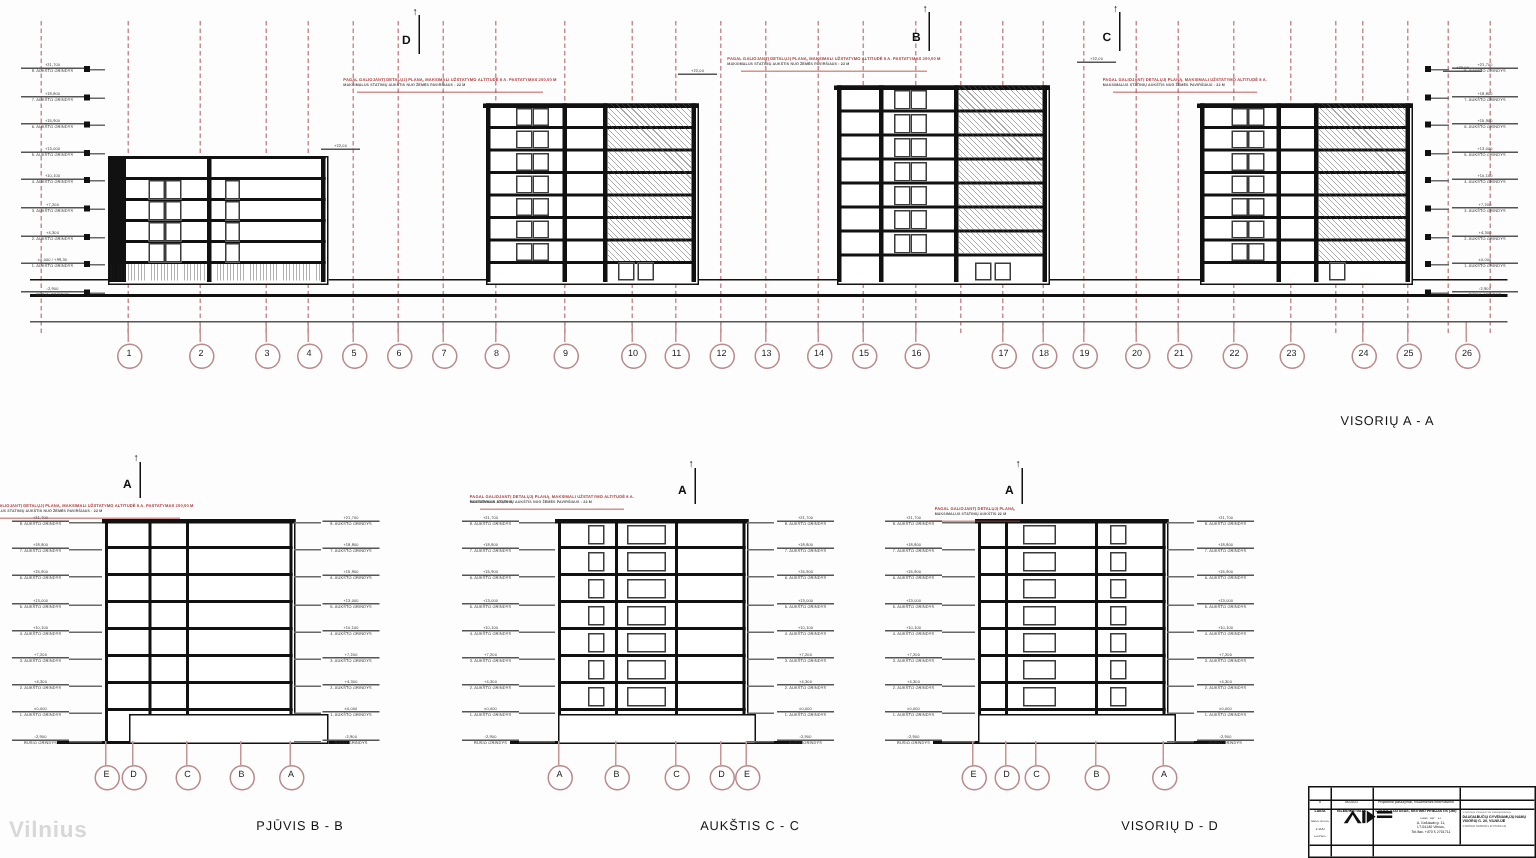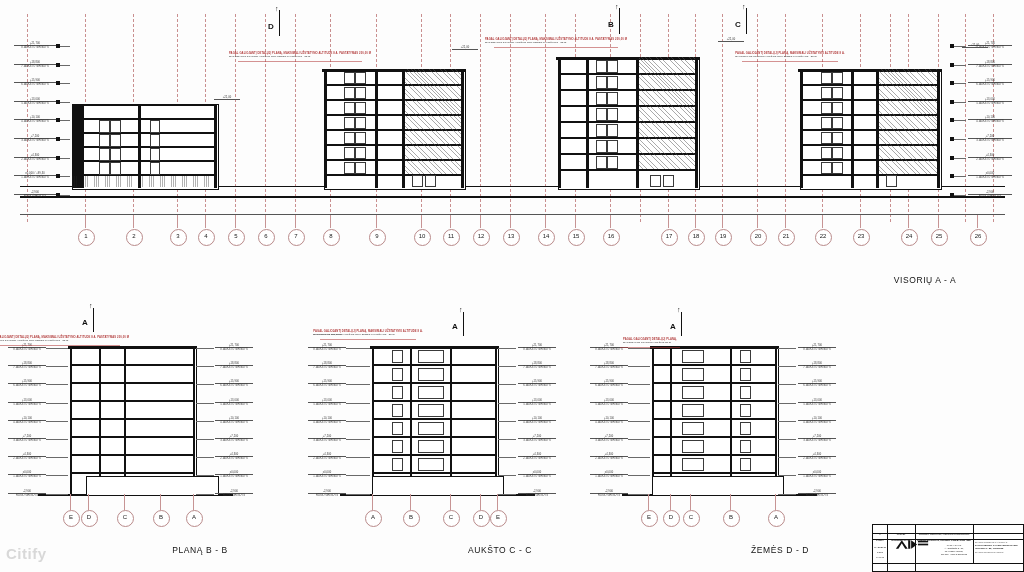--- a/index.html
+++ b/index.html
@@ -560,21 +560,21 @@
       </div>
   <div class="sectag" style="left:82px;top:18px;">A</div>
       <div class="ln vln" style="left:93px;top:8px;height:24px;width:1px;background:#111;"></div>
       <div class="sectag-arrow" style="left:89px;top:2px;font-size:7px;line-height:7px;">↑</div>
       <div class="note" style="left: 58px; top: 36px; transform: translateX(-50%);">
         <div>PAGAL GALIOJANTĮ DETALŲJĮ PLANĄ, MAKSIMALI UŽSTATYMO ALTITUDĖ 8 A. PASTATYMAS 200,00 M</div>
         <div class="note2">MAKSIMALUS STATINIŲ AUKŠTIS NUO ŽEMĖS PAVIRŠIAUS - 22 M</div>
       </div>
       <div class="redline" style="left:-4.350000000000001px;top:45px;width:124.7px;height:.6px;background:#b23b3b;opacity:.55;"></div>
     </div>
-  <div class="caption" style="left:140px;top:545px;width:120px;">PLANĄ B - B</div>
+  <div class="caption" style="left:140px;top:545px;width:120px;">PJŪVIS B - B</div>
 
   <div class="abs" style="left:300px;top:300px;width:300px;height:240px;">
     <div class="bld" style="left:72px;top:46px;width:125px;height:148px;"></div>
     <div class="slab" style="left:70px;top:46px;width:129px;height:2.6px;"></div>
     <div class="slab" style="left:72px;top:64px;width:125px;height:1.6px;"></div>
     <div class="slab" style="left:72px;top:82px;width:125px;height:1.6px;"></div>
     <div class="slab" style="left:72px;top:100px;width:125px;height:1.6px;"></div>
     <div class="slab" style="left:72px;top:118px;width:125px;height:1.6px;"></div>
     <div class="slab" style="left:72px;top:136px;width:125px;height:1.6px;"></div>
     <div class="slab" style="left:72px;top:154px;width:125px;height:1.6px;"></div>
@@ -709,21 +709,21 @@
   <div class="sectag" style="left:152px;top:22px;">A</div>
       <div class="ln vln" style="left:163px;top:12px;height:24px;width:1px;background:#111;"></div>
       <div class="sectag-arrow" style="left:159px;top:6px;font-size:7px;line-height:7px;">↑</div>
       <div class="note" style="left: 68px; top: 30px; transform: translateX(-50%);">
         <div>PAGAL GALIOJANTĮ DETALŲJĮ PLANĄ, MAKSIMALI UŽSTATYMO ALTITUDĖ 8 A.</div>
         <div class="note2">PASTATYMAS 200,00 M</div>
         <div class="note2">MAKSIMALUS STATINIŲ AUKŠTIS NUO ŽEMĖS PAVIRŠIAUS - 22 M</div>
       </div>
       <div class="redline" style="left:20.15px;top:39px;width:95.7px;height:.6px;background:#b23b3b;opacity:.55;"></div>
     </div>
-  <div class="caption" style="left:440px;top:545px;width:120px;">AUKŠTO C - C</div>
+  <div class="caption" style="left:440px;top:545px;width:120px;">AUKŠTIS C - C</div>
 
   <div class="abs" style="left:590px;top:300px;width:320px;height:240px;">
     <div class="bld" style="left:62px;top:46px;width:125px;height:148px;"></div>
     <div class="slab" style="left:60px;top:46px;width:129px;height:2.6px;"></div>
     <div class="slab" style="left:62px;top:64px;width:125px;height:1.6px;"></div>
     <div class="slab" style="left:62px;top:82px;width:125px;height:1.6px;"></div>
     <div class="slab" style="left:62px;top:100px;width:125px;height:1.6px;"></div>
     <div class="slab" style="left:62px;top:118px;width:125px;height:1.6px;"></div>
     <div class="slab" style="left:62px;top:136px;width:125px;height:1.6px;"></div>
     <div class="slab" style="left:62px;top:154px;width:125px;height:1.6px;"></div>
@@ -856,21 +856,21 @@
       </div>
   <div class="sectag" style="left:80px;top:22px;">A</div>
       <div class="ln vln" style="left:91px;top:12px;height:24px;width:1px;background:#111;"></div>
       <div class="sectag-arrow" style="left:87px;top:6px;font-size:7px;line-height:7px;">↑</div>
       <div class="note" style="left: 60px; top: 38px; transform: translateX(-50%);">
         <div>PAGAL GALIOJANTĮ DETALŲJĮ PLANĄ,</div>
         <div class="note2">MAKSIMALUS STATINIŲ AUKŠTIS 22 M</div>
       </div>
       <div class="redline" style="left:30px;top:47px;width:60px;height:.6px;background:#b23b3b;opacity:.55;"></div>
     </div>
-  <div class="caption" style="left:720px;top:545px;width:120px;">ŽEMĖS D - D</div>
+  <div class="caption" style="left:720px;top:545px;width:120px;">VISORIŲ D - D</div>
 
   <div class="tb">
     <div class="r" style="top:8px;"></div>
     <div class="r" style="top:14px;"></div>
     <div class="r" style="top:38px;"></div>
     <div class="c" style="left:14px;"></div>
     <div class="c" style="left:42px;"></div>
     <div class="c" style="left:100px;top:0;height:38px;"></div>
 
     <div class="cell" style="left:0;top:9px;width:14px;">0</div>
@@ -902,15 +902,15 @@
 
   <svg class="logo" viewBox="0 0 80 28">
     <polygon points="2,24 16,4 30,24 24,24 16,11 8,24" fill="#111"></polygon>
     <rect x="31" y="4" width="5" height="20" fill="#111"></rect>
     <polygon points="38,4 52,14 38,24" fill="#111"></polygon>
     <rect x="54" y="5" width="24" height="4" fill="#111"></rect>
     <rect x="54" y="12" width="24" height="4" fill="#111"></rect>
   </svg>
 
   <div class="wm">
-    <span>Citify</span>
+    <span>Vilnius</span>
   </div>
 </div>
 
 </body></html>

